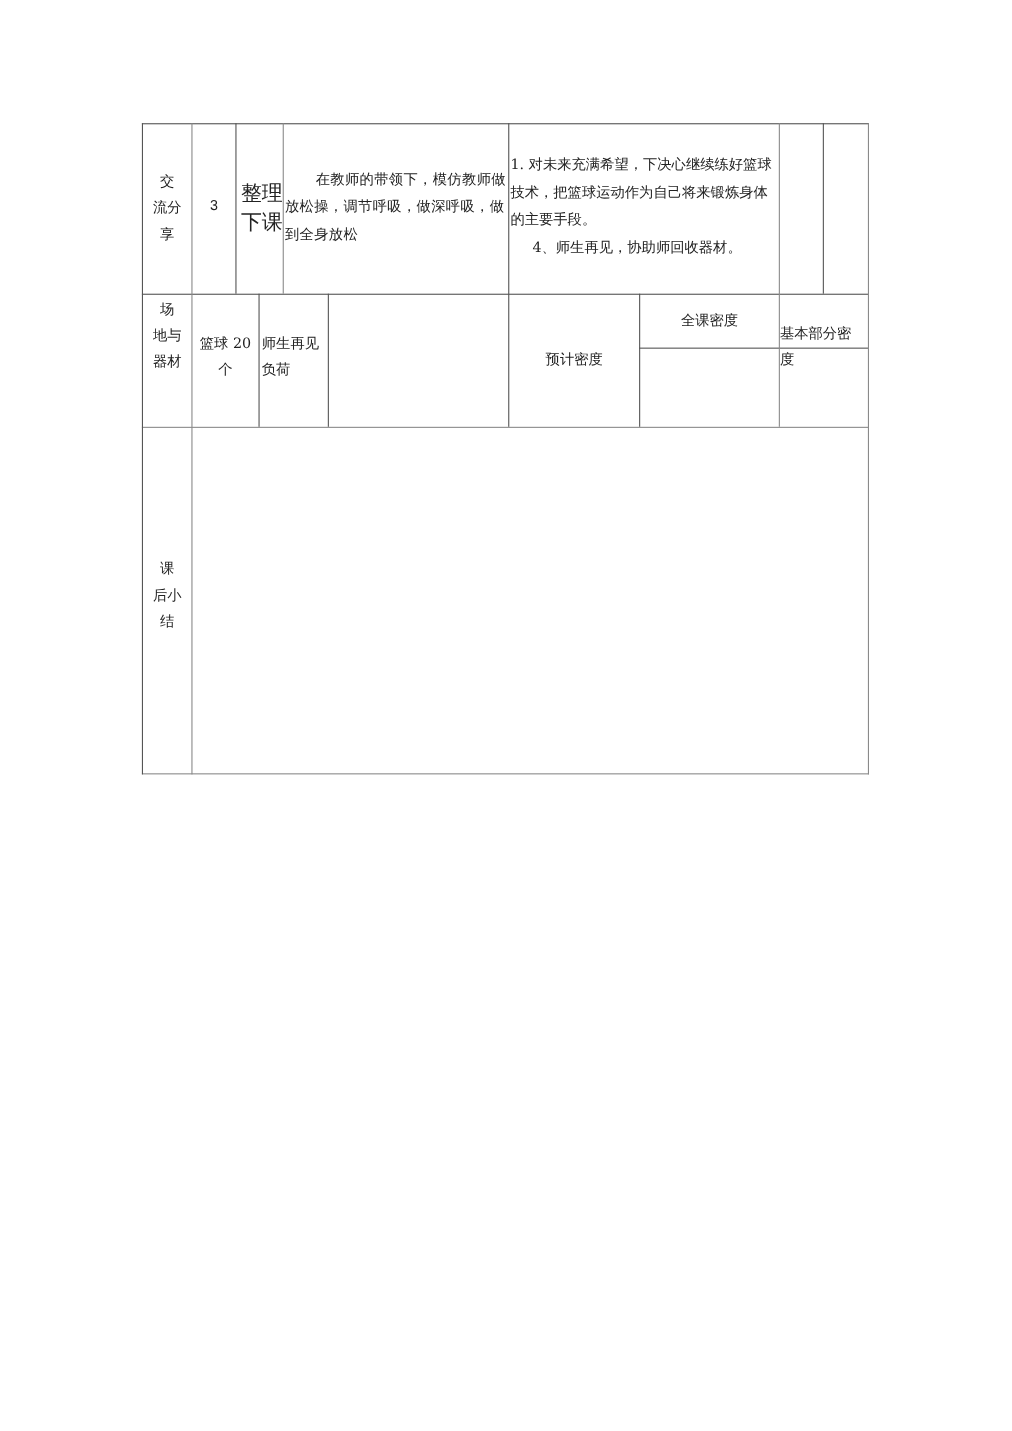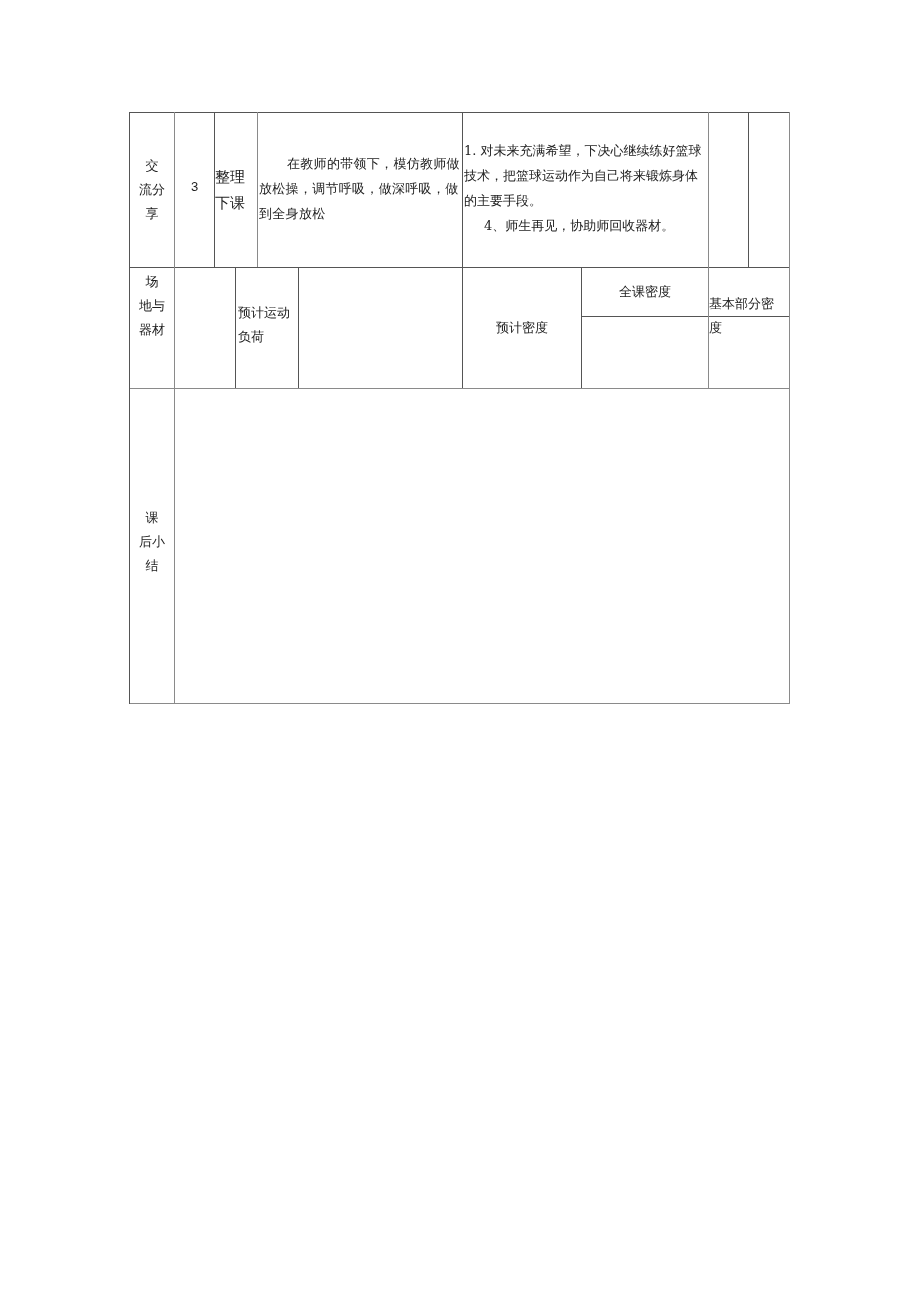--- a/index.html
+++ b/index.html
@@ -42,21 +42,21 @@
   <div class="vl" style="left:581px; top:267px; height:121px;"></div>
 
   <div class="cell center" style="left:130px; top:113px; width:44px; height:154px;">
     <div>
       <div class="p">交</div>
       <div class="p">流分</div>
       <div class="p">享</div>
     </div>
   </div>
   <div class="cell center num" style="left:175px; top:113px; width:39px; height:154px; padding-bottom:6px;">3</div>
-  <div class="cell" style="left:215px; top:113px; width:42px; height:154px; display:flex; align-items:center; justify-content:flex-start; font-size:15px;font-family:Liberation Serif, serif;">
+  <div class="cell" style="left:215px; top:113px; width:42px; height:154px; display:flex; align-items:center; justify-content:flex-end; font-size:19px;font-family:Liberation Serif, serif;">
     <div style="text-align:right; line-height:26px;">
       <div>整理</div>
       <div>下课</div>
     </div>
   </div>
   <div class="cell vc" style="left:258px; top:113px; width:204px; height:154px; padding:0 2px 4px 1px;">
     <div style="text-indent:28px; line-height:25px; letter-spacing:0.3px;">在教师的带领下，模仿教师做放松操，调节呼吸，做深呼吸，做到全身放松</div>
   </div>
   <div class="cell vc" style="left:463px; top:113px; width:245px; height:154px; padding:0 4px 4px 1px;">
     <div style="line-height:25px;">
@@ -65,23 +65,29 @@
     </div>
   </div>
   <div class="cell" style="left:709px; top:113px; width:39px; height:154px;"></div>
   <div class="cell" style="left:749px; top:113px; width:40px; height:154px;"></div>
 
   <div class="cell" style="left:130px; top:268px; width:44px; height:120px; padding-top:2px; text-align:center;">
     <div>场</div>
     <div>地与</div>
     <div>器材</div>
   </div>
+  <div class="cell center" style="left:175px; top:268px; width:60px; height:120px; padding-bottom:6px;">
+    <div>
+      <div>篮球 20</div>
+      <div>个</div>
+    </div>
+  </div>
   <div class="cell vc" style="left:236px; top:268px; width:62px; height:120px; padding:0 0 6px 2px;">
     <div>
-      <div>预计运动</div>
+      <div>师生再见</div>
       <div>负荷</div>
     </div>
   </div>
   <div class="cell" style="left:299px; top:268px; width:163px; height:120px;"></div>
   <div class="cell center" style="left:582px; top:268px; width:126px; height:48px;">全课密度</div>
   <div class="cell center" style="left:463px; top:268px; width:118px; height:120px;">预计密度</div>
   <div class="cell" style="left:709px; top:268px; width:80px; height:48px; text-align:left;margin-top:24px;">
     <div>基本部分密</div>
     <div>度</div>
   </div>

